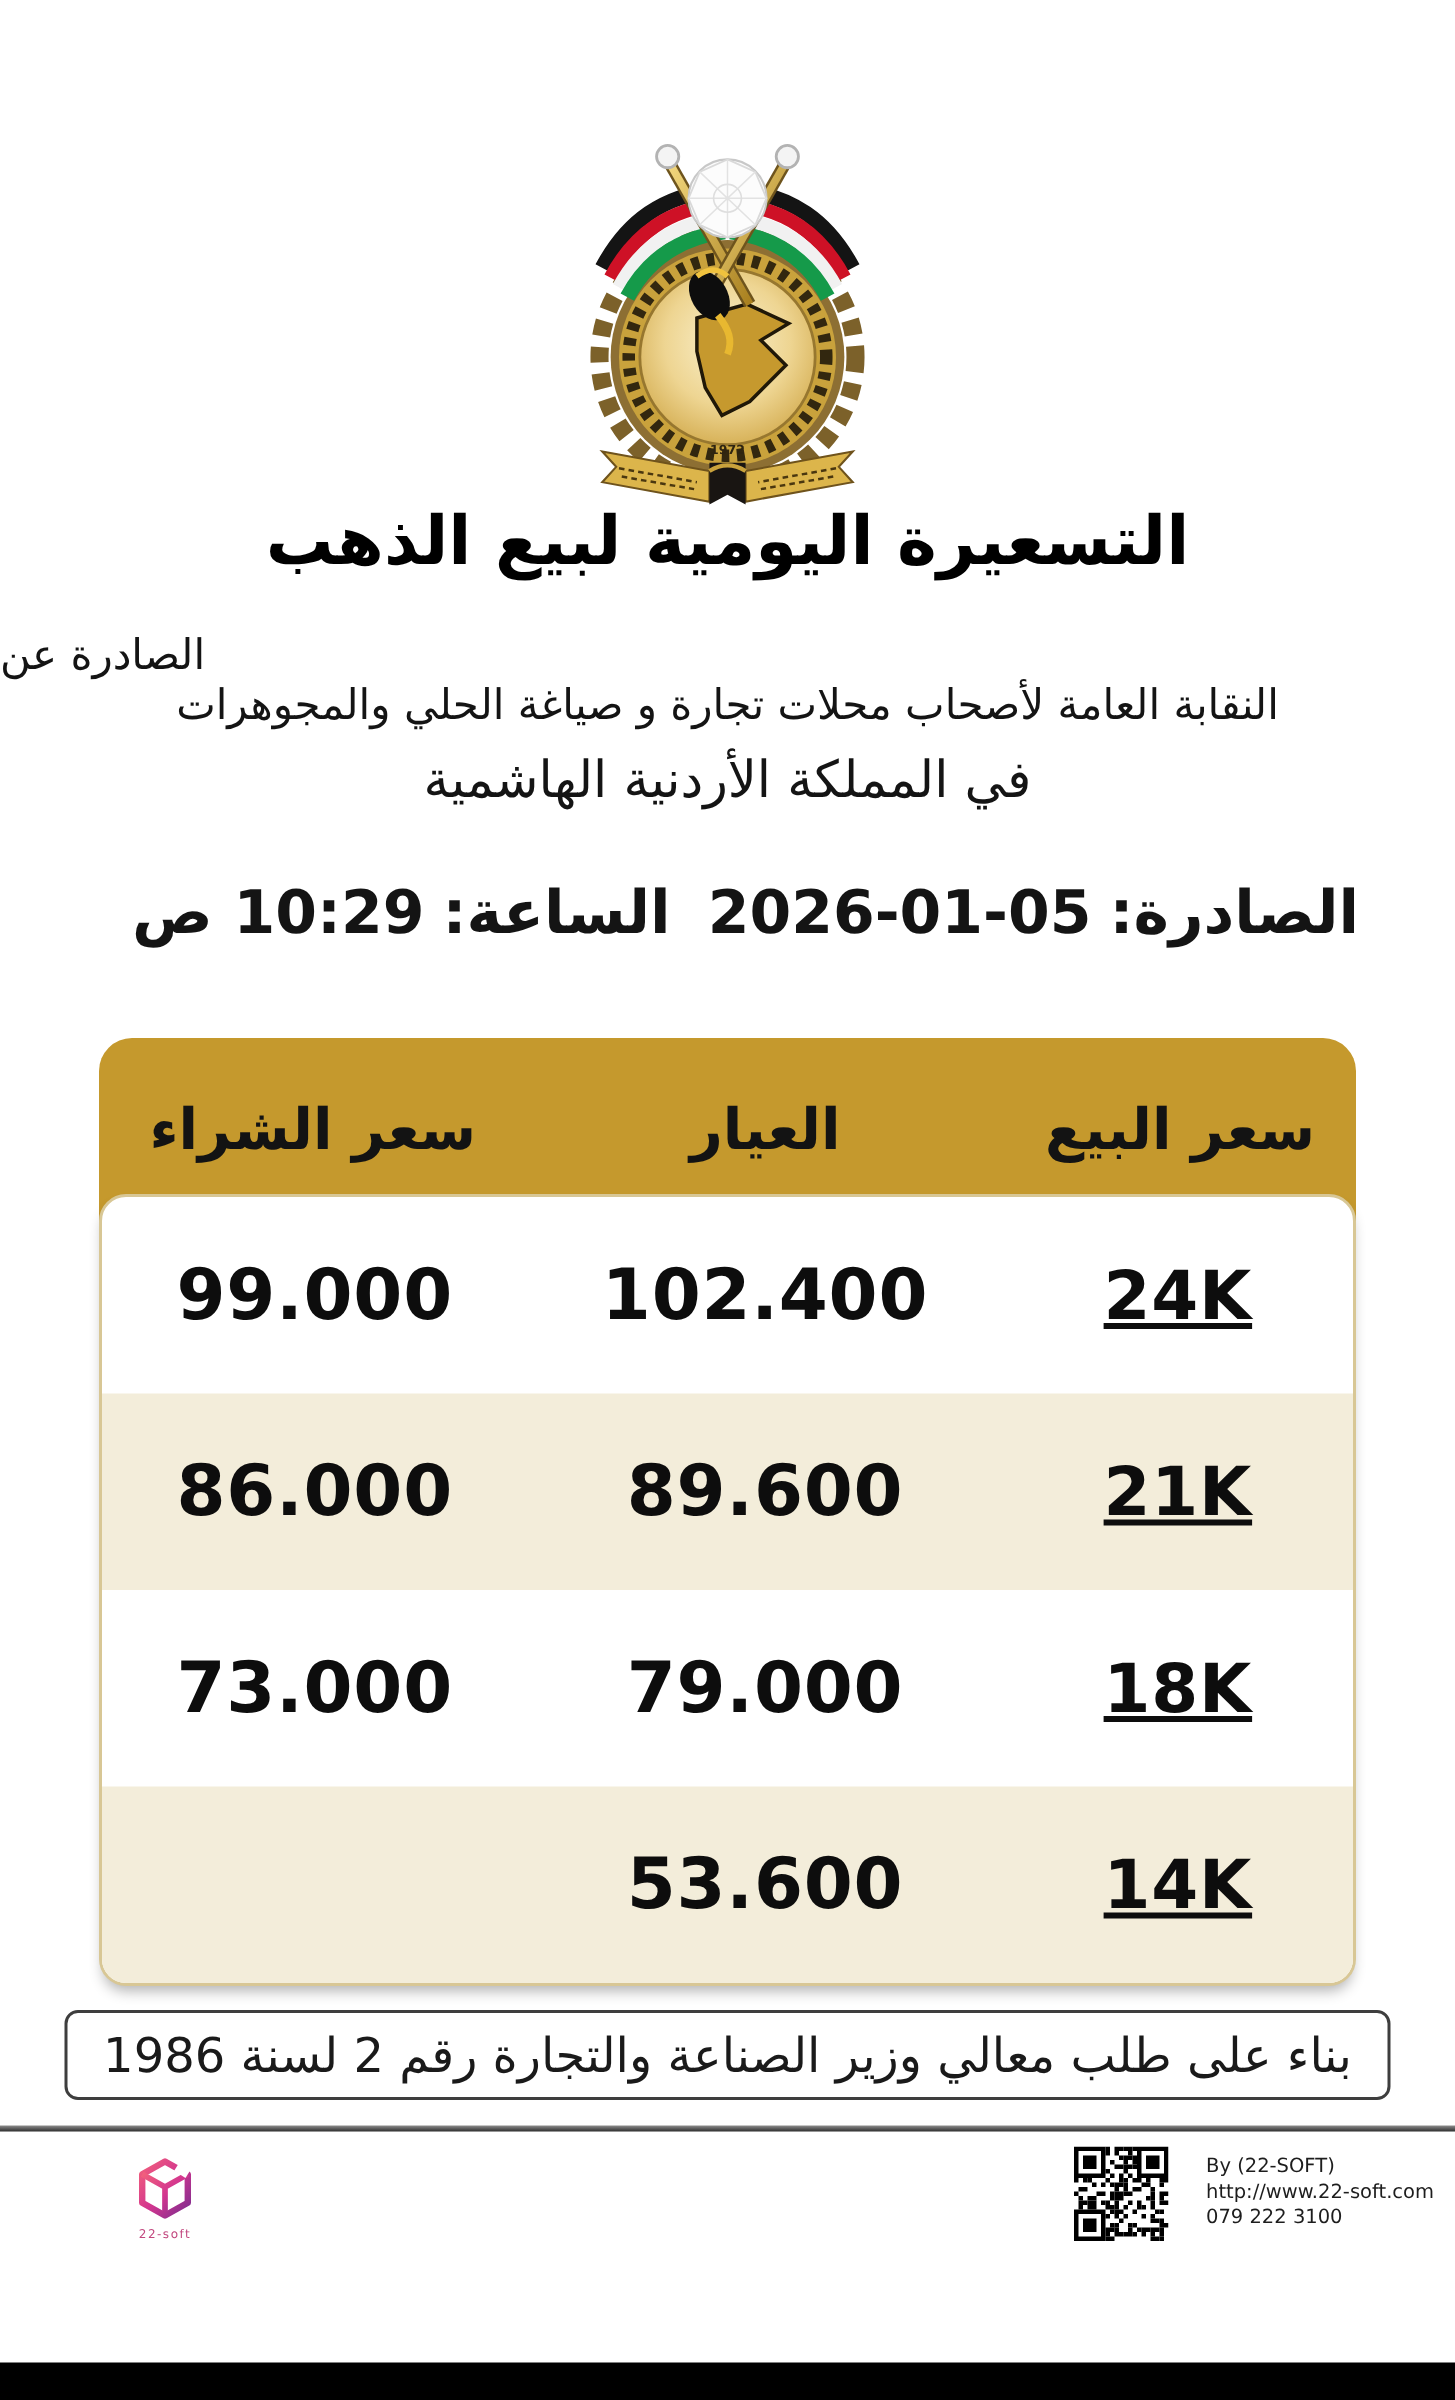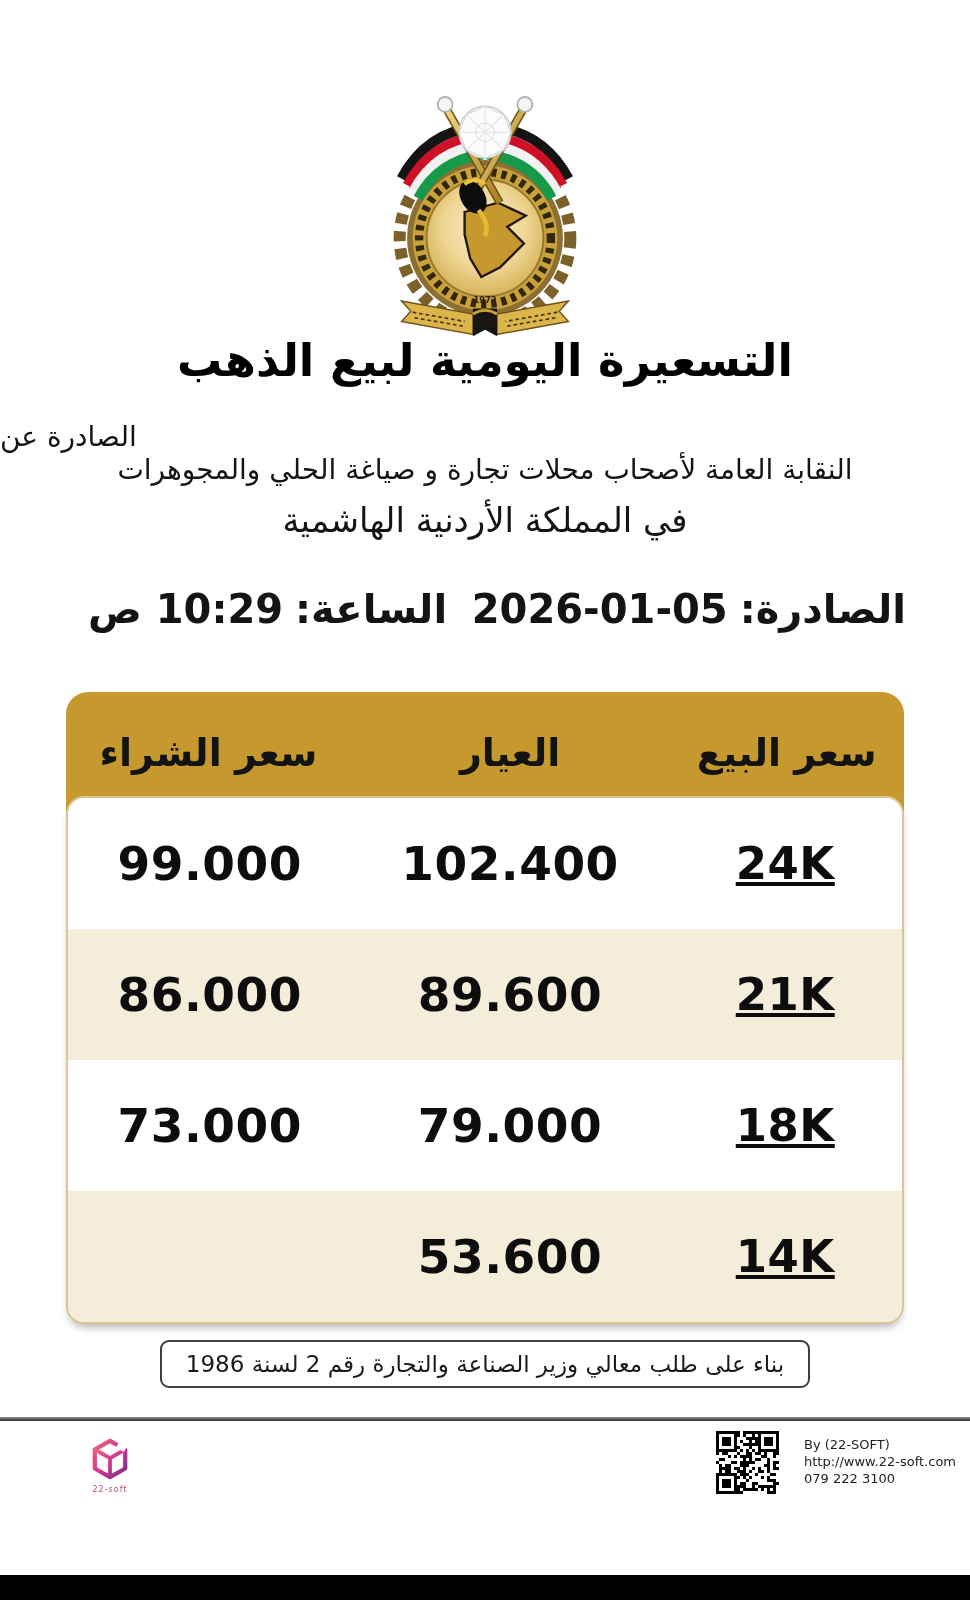--- a/index.html
+++ b/index.html
@@ -41,21 +41,21 @@
   .tr{
     height:131px;display:grid;grid-template-columns:28% 38% 34%;direction:rtl;
     align-items:center;text-align:center;font-size:47px;font-weight:700;
     color:#0d0d0d;letter-spacing:.5px;
   }
   .tr.alt{background:var(--cream);}
   .td.karat{font-size:45px;text-decoration:underline;}
   .note-wrap{position:absolute;top:1340px;left:0;width:100%;text-align:center;}
   .note{
     display:inline-block;direction:rtl;border:2px solid #3e3e3e;border-radius:9px;
-    padding:9px 24px;font-size:23px;background:#fff;color:#1a1a1a;
+    padding:9px 24px;font-size:32px;background:#fff;color:#1a1a1a;
   }
   .sep{position:absolute;top:1417px;left:0;width:100%;height:4px;background:linear-gradient(#8d8d8d,#2e2e2e);}
   .soft-logo{position:absolute;left:86px;top:1438px;width:48px;text-align:center;}
   .soft-logo .cap{font-size:8px;color:#c2487f;margin-top:1px;letter-spacing:1px;}
   .credit{position:absolute;right:14px;top:1431px;display:flex;gap:25px;align-items:flex-start;}
   .qr svg{display:block;}
   .credit-lines{font-size:13px;line-height:17px;color:#1d1d1d;padding-top:5px;font-weight:500;}
   .bottom-bar{position:absolute;left:0;bottom:0;width:100%;height:25px;background:#000;}
 </style>
 </head>

